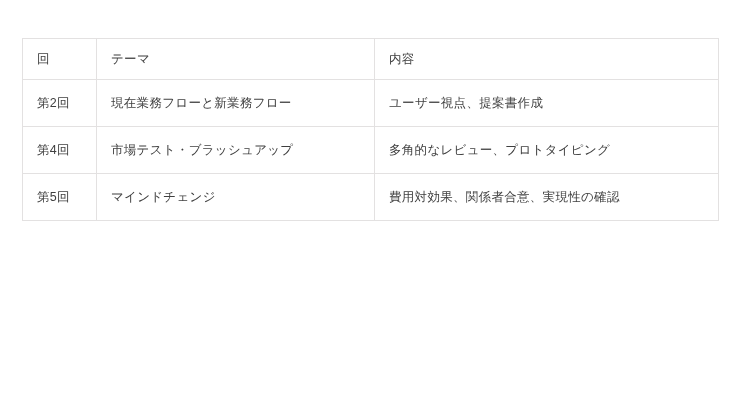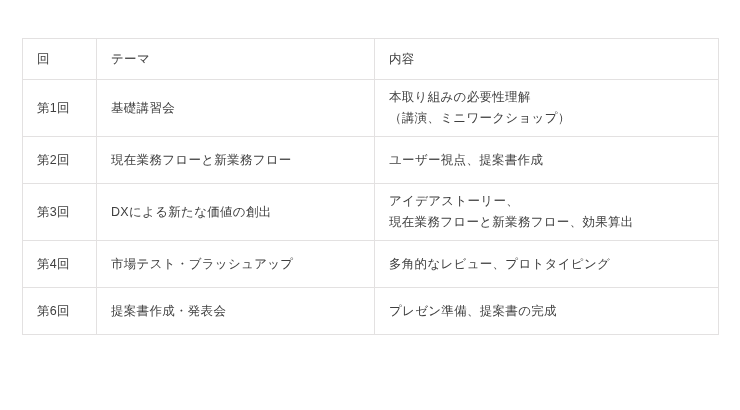--- a/index.html
+++ b/index.html
@@ -74,62 +74,42 @@
       <col class="col-content">
     </colgroup>
     <thead>
       <tr>
         <th>回</th>
         <th>テーマ</th>
         <th>内容</th>
       </tr>
     </thead>
     <tbody>
-      <tr class="tall">
-        <td>第1回</td>
-        <td>基礎講習会</td>
-        <td>
-          <span class="cell-lines">
-            <span class="line">本取り組みの必要性理解</span>
-            <span class="line">（講演、ミニワークショップ）</span>
-          </span>
-        </td>
-      </tr>
       <tr>
         <td>第2回</td>
         <td>現在業務フローと新業務フロー</td>
         <td>
           <span class="cell-lines">
             <span class="line">ユーザー視点、提案書作成</span>
-          </span>
-        </td>
-      </tr>
-      <tr class="tall">
-        <td>第3回</td>
-        <td>DXによる新たな価値の創出</td>
-        <td>
-          <span class="cell-lines">
-            <span class="line">アイデアストーリー、</span>
-            <span class="line">現在業務フローと新業務フロー、効果算出</span>
           </span>
         </td>
       </tr>
       <tr>
         <td>第4回</td>
         <td>市場テスト・ブラッシュアップ</td>
         <td>
           <span class="cell-lines">
             <span class="line">多角的なレビュー、プロトタイピング</span>
           </span>
         </td>
       </tr>
       <tr>
-        <td>第6回</td>
-        <td>提案書作成・発表会</td>
+        <td>第5回</td>
+        <td>マインドチェンジ</td>
         <td>
           <span class="cell-lines">
-            <span class="line">プレゼン準備、提案書の完成</span>
+            <span class="line">費用対効果、関係者合意、実現性の確認</span>
           </span>
         </td>
       </tr>
     </tbody>
   </table>
 </div>
 
 </body></html>

